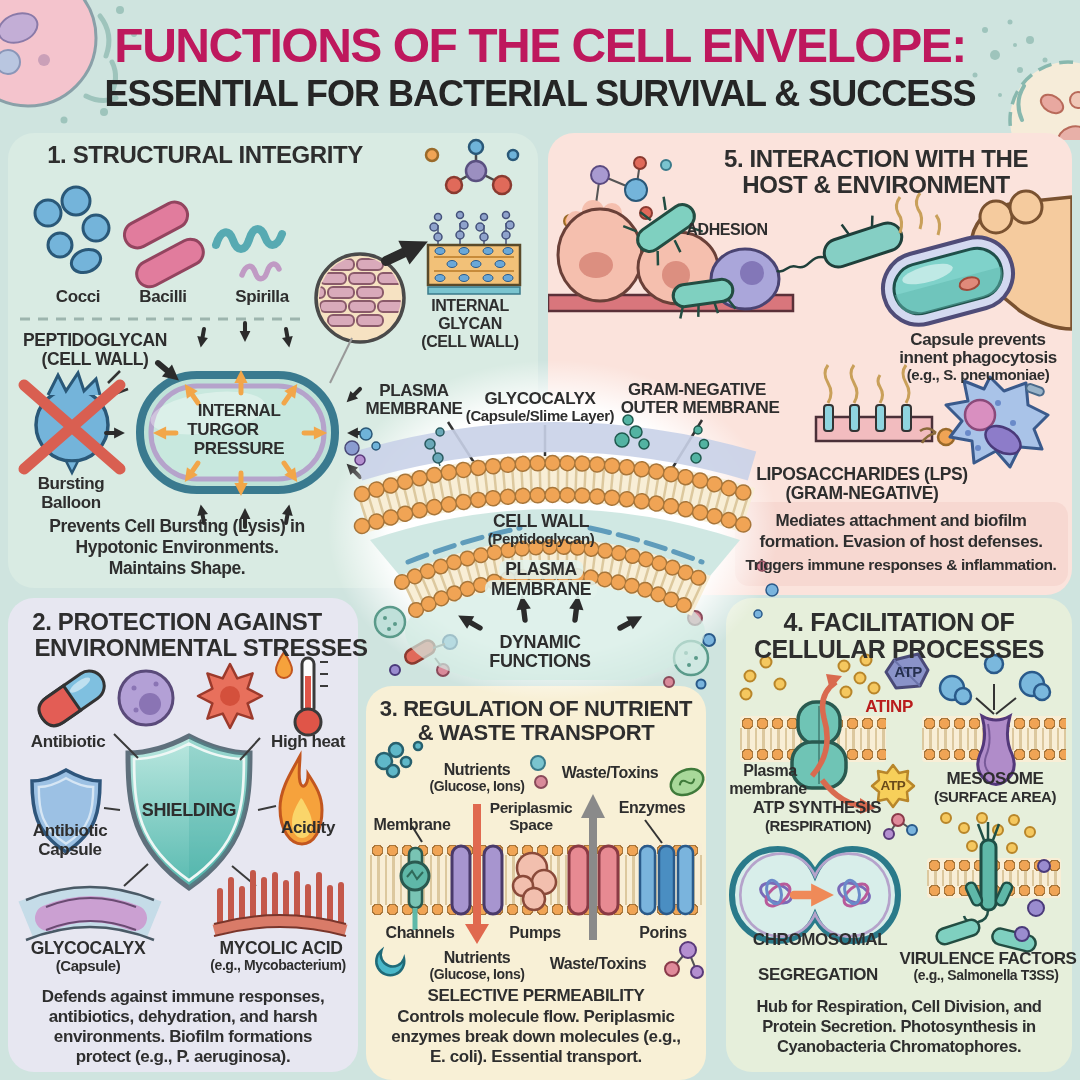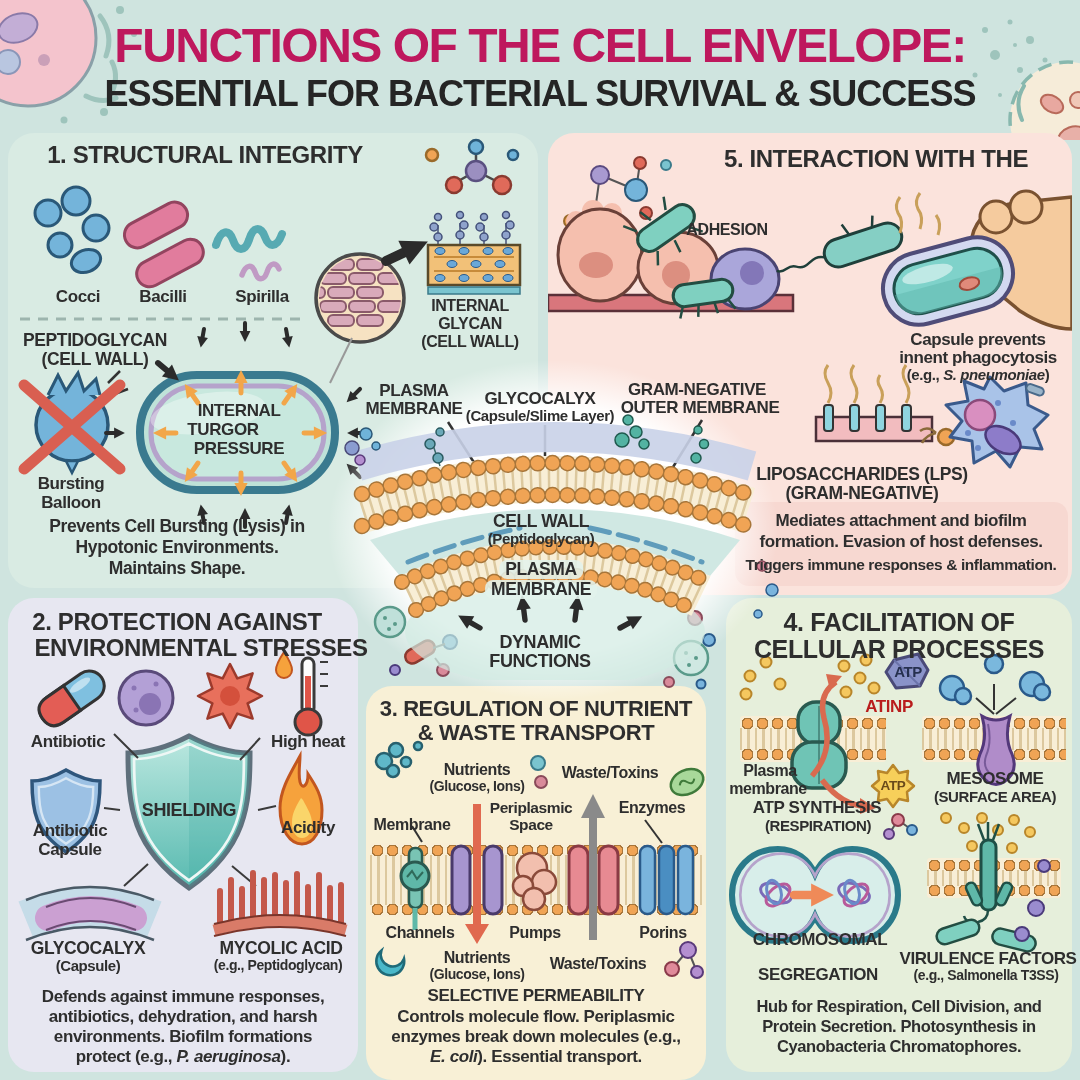--- a/index.html
+++ b/index.html
@@ -2,21 +2,21 @@
 <html><head>
 <meta charset="utf-8">
 <style>
   html,body{margin:0;padding:0;background:#9db5b0;}
   .canvas{position:relative;width:1080px;height:1080px;background:#cfe4df;overflow:hidden;
     font-family:"Liberation Sans",sans-serif;}
   .panel{position:absolute;border-radius:26px;}
   .ps{position:absolute;}
   .t{position:absolute;font-weight:bold;color:#2e2e2e;white-space:nowrap;
      transform:translateX(-50%);text-align:center;line-height:1.1;letter-spacing:-0.4px;}
-  .it{font-style:italic;}
+  .it{}
   .pill{background:rgba(227,242,236,.88);padding:0 6px;border-radius:8px;}
   .blob{position:absolute;left:328px;top:360px;width:450px;height:340px;border-radius:50%;
     background:radial-gradient(closest-side,#ffffff 55%,#ffffff 72%,rgba(255,255,255,0) 100%);}
   .capbox{position:absolute;background:#f7d8d1;border-radius:14px;}
   .mem{position:absolute;border-radius:3px;
     background-image:
       radial-gradient(circle 6.5px at 7.5px 7.5px,#f0a455 0 4.6px,#a8763a 4.6px 6px,rgba(0,0,0,0) 6px),
       radial-gradient(circle 6.5px at 7.5px 7.5px,#f0a455 0 4.6px,#a8763a 4.6px 6px,rgba(0,0,0,0) 6px),
       repeating-linear-gradient(90deg,#dcc89e 0 2.5px,rgba(0,0,0,0) 2.5px 7.5px);
     background-size:15px 15px,15px 15px,100% calc(100% - 24px);
@@ -617,20 +617,21 @@
   <div class="t" style="left:239px;top:402px;font-size:17px">INTERNAL</div>
   <div class="t" style="left:223px;top:421px;font-size:17px">TURGOR</div>
   <div class="t" style="left:239px;top:440px;font-size:17px">PRESSURE</div>
   <div class="t" style="left:71px;top:475px;font-size:17px">Bursting</div>
   <div class="t" style="left:71px;top:494px;font-size:17px">Balloon</div>
   <div class="t" style="left:177px;top:517px;font-size:17.5px">Prevents Cell Bursting (Lysis) in</div>
   <div class="t" style="left:177px;top:538px;font-size:17.5px">Hypotonic Environments.</div>
   <div class="t" style="left:177px;top:559px;font-size:17.5px">Maintains Shape.</div>
 
   <div class="t" style="left:876px;top:146px;font-size:24px">5. INTERACTION WITH THE</div>
+  <div class="t" style="left:876px;top:172px;font-size:24px">HOST &amp; ENVIRONMENT</div>
   <div class="t" style="left:727px;top:221px;font-size:16px">ADHESION</div>
   <div class="t" style="left:978px;top:331px;font-size:17px">Capsule prevents</div>
   <div class="t" style="left:978px;top:349px;font-size:17px">innent phagocytosis</div>
   <div class="t" style="left:978px;top:367px;font-size:15px"><span>(e.g., </span><span class="it">S. pneumoniae</span><span>)</span></div>
   <div class="t" style="left:862px;top:465px;font-size:17.5px">LIPOSACCHARIDES (LPS)</div>
   <div class="t" style="left:862px;top:484px;font-size:17.5px">(GRAM-NEGATIVE)</div>
   <div class="t" style="left:901px;top:512px;font-size:17px">Mediates attachment and biofilm</div>
   <div class="t" style="left:901px;top:533px;font-size:17px">formation. Evasion of host defenses.</div>
   <div class="t" style="left:901px;top:556px;font-size:15.5px">Triggers immune responses &amp; inflammation.</div>
 
@@ -651,21 +652,21 @@
   <div class="t" style="left:201px;top:635px;font-size:24px">ENVIRONMENTAL STRESSES</div>
   <div class="t" style="left:68px;top:733px;font-size:17px">Antibiotic</div>
   <div class="t" style="left:308px;top:733px;font-size:17px">High heat</div>
   <div class="t" style="left:70px;top:822px;font-size:17px">Antibiotic</div>
   <div class="t" style="left:70px;top:841px;font-size:17px">Capsule</div>
   <div class="t" style="left:189px;top:801px;font-size:18px">SHIELDING</div>
   <div class="t" style="left:308px;top:819px;font-size:17px">Acidity</div>
   <div class="t" style="left:88px;top:939px;font-size:17.5px">GLYCOCALYX</div>
   <div class="t" style="left:88px;top:958px;font-size:15px">(Capsule)</div>
   <div class="t" style="left:281px;top:939px;font-size:17.5px">MYCOLIC ACID</div>
-  <div class="t" style="left:278px;top:958px;font-size:14px">(e.g., Peptidoglycan)</div>
+  <div class="t" style="left:278px;top:958px;font-size:14px">(e.g., Mycobacterium)</div>
   <div class="t" style="left:183px;top:988px;font-size:17px">Defends against immune responses,</div>
   <div class="t" style="left:183px;top:1008px;font-size:17px">antibiotics, dehydration, and harsh</div>
   <div class="t" style="left:183px;top:1028px;font-size:17px">environments. Biofilm formations</div>
   <div class="t" style="left:183px;top:1048px;font-size:17px"><span>protect (e.g., </span><span class="it">P. aeruginosa</span><span>).</span></div>
 
   <div class="t" style="left:536px;top:697px;font-size:22px">3. REGULATION OF NUTRIENT</div>
   <div class="t" style="left:536px;top:721px;font-size:22px">&amp; WASTE TRANSPORT</div>
   <div class="t" style="left:477px;top:761px;font-size:16px">Nutrients</div>
   <div class="t" style="left:477px;top:779px;font-size:14px">(Glucose, Ions)</div>
   <div class="t" style="left:610px;top:764px;font-size:16px">Waste/Toxins</div>

